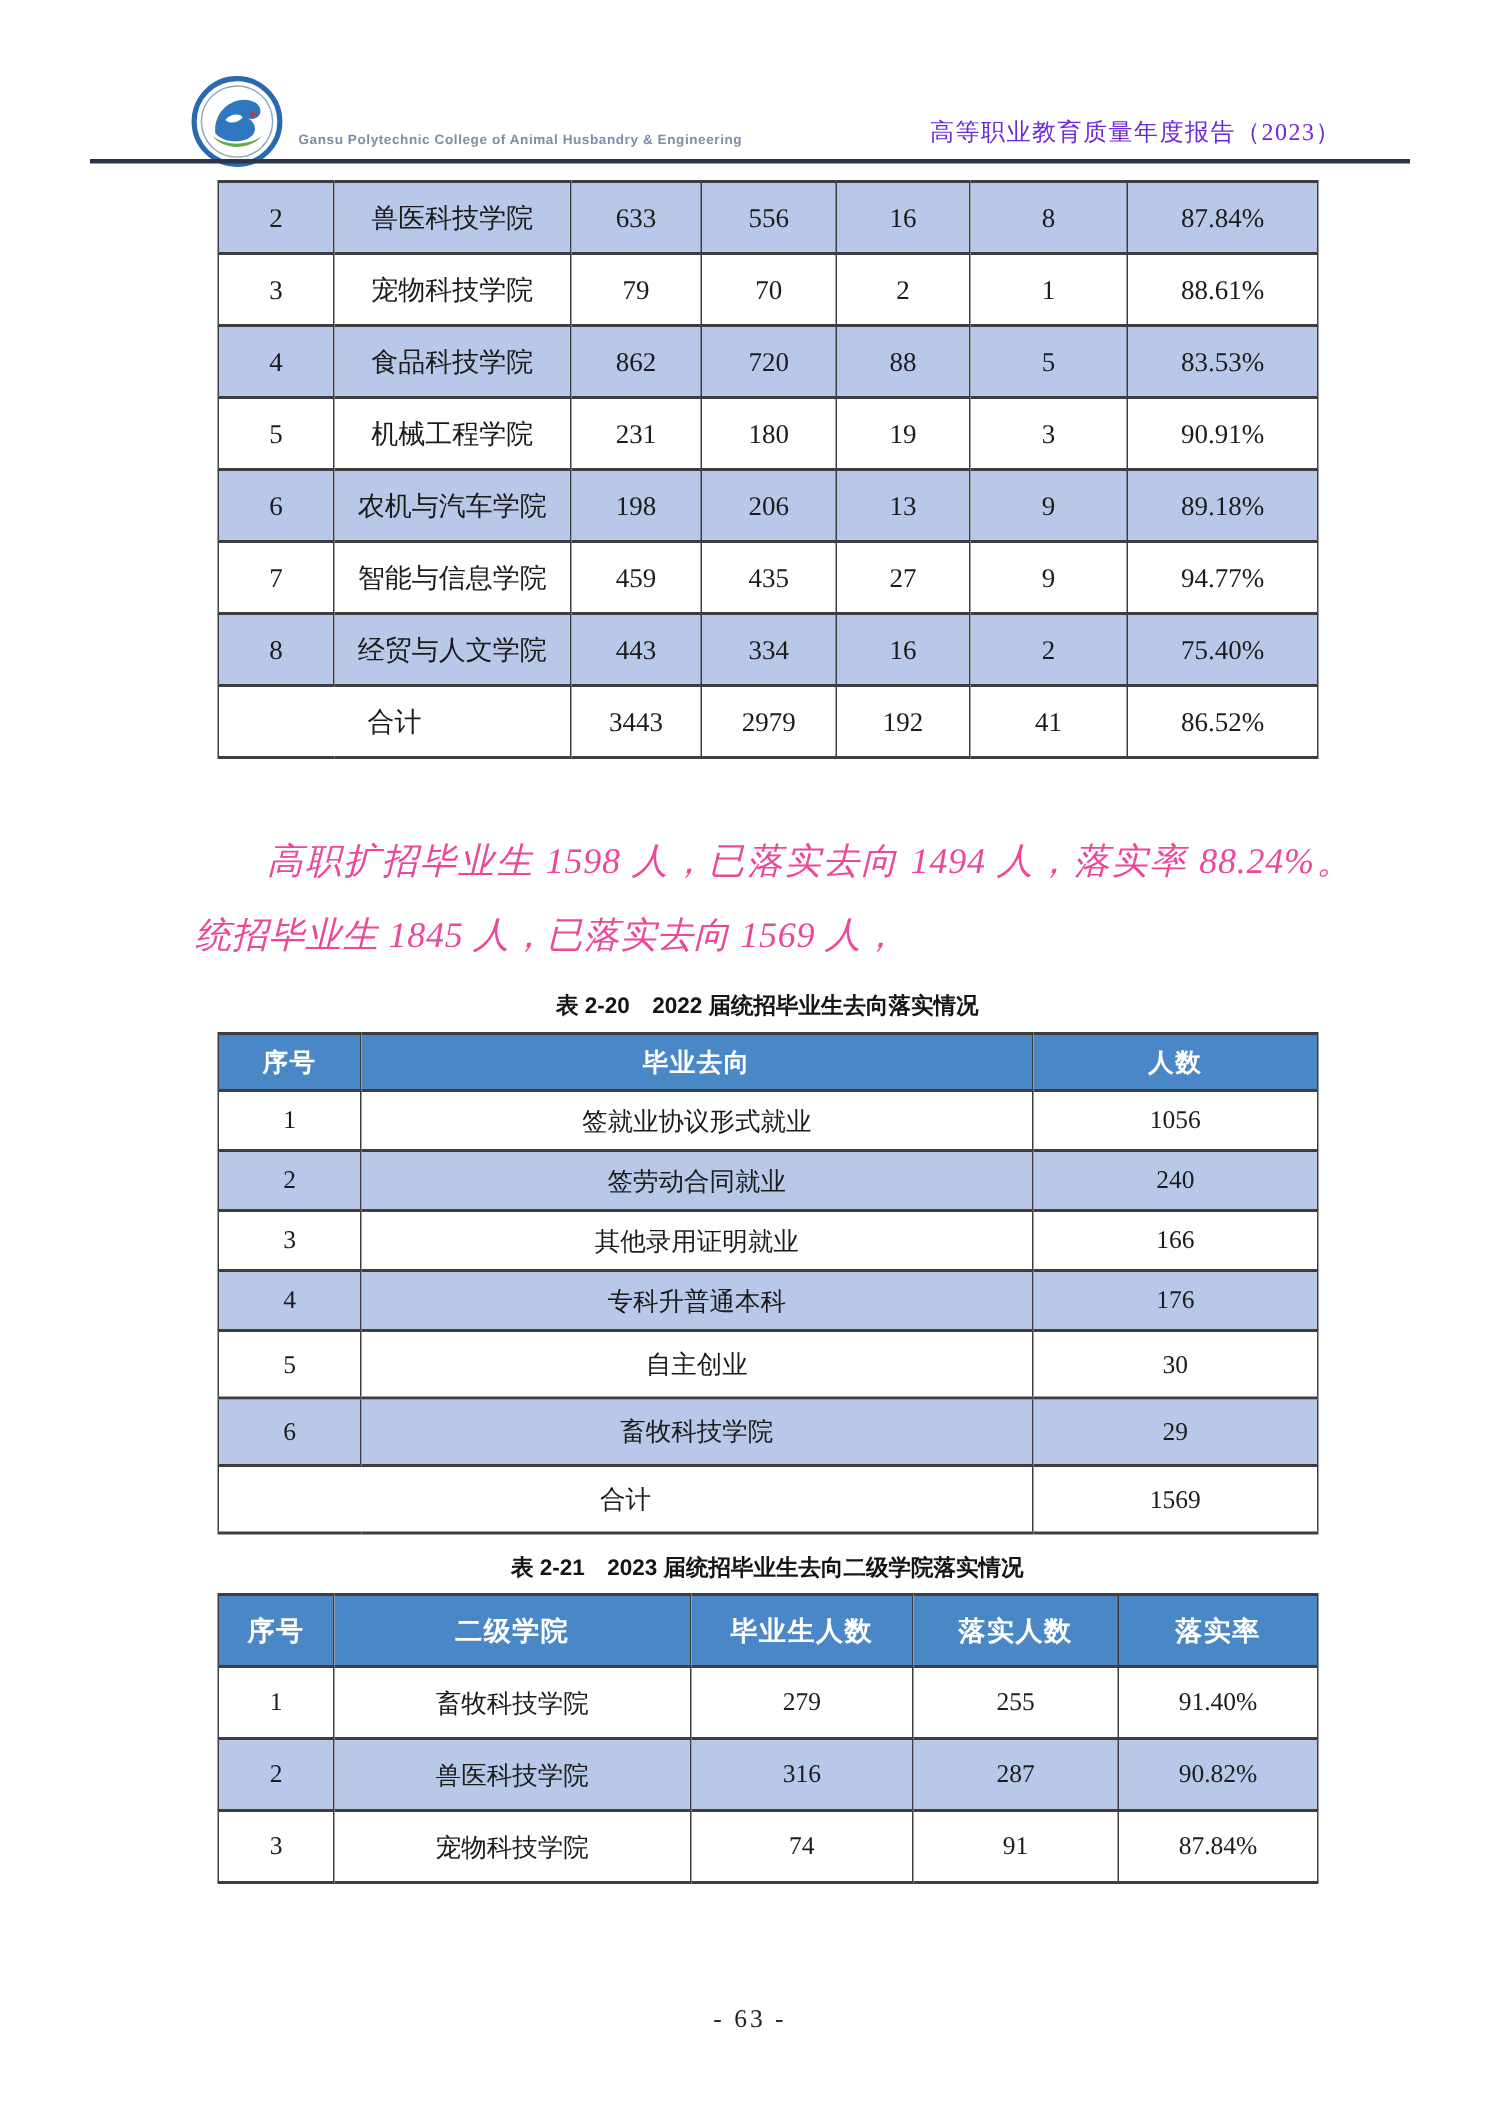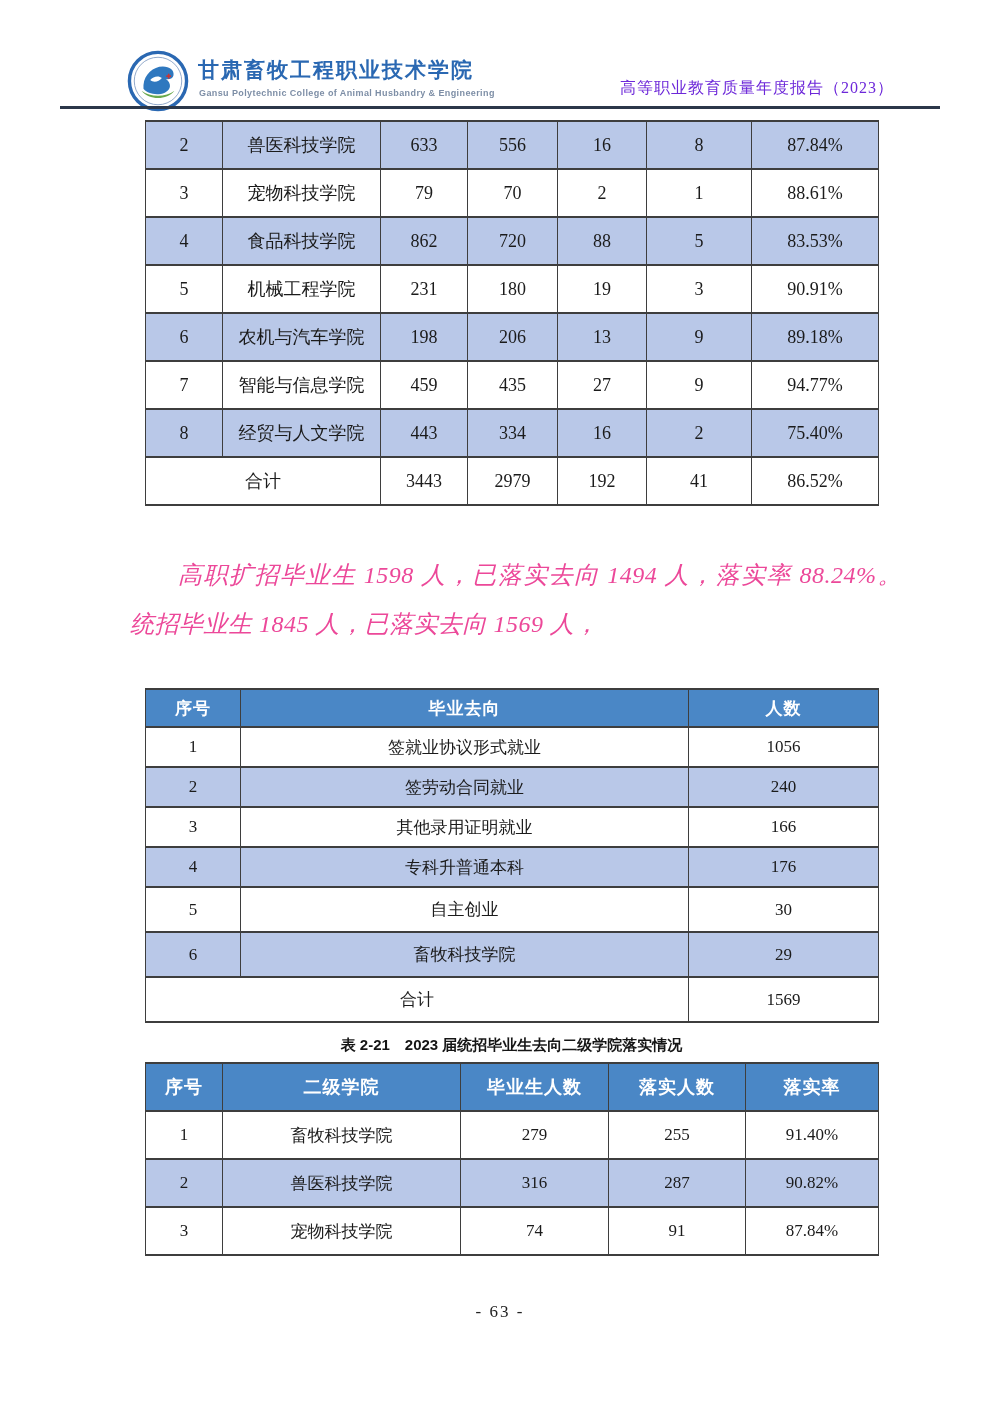--- a/index.html
+++ b/index.html
@@ -88,39 +88,38 @@
   .t2 tbody tr { height: 40px; }
   .t2 tbody tr.tall { height: 45px; }
 
   
   .t3 { left: 145px; top: 1062px; width: 733px; }
   .t3 tr { height: 48px; }
   .t3 thead th { font-size: 18px; }
 
   
   .footer {
-    position: absolute; left: 0; top: 1302px; width: 100%;
+    position: absolute; left: 0; top: 1336px; width: 100%;
     text-align: center; font-size: 17px; color: #222; letter-spacing: 2px;
   }
 </style>
 </head>
 <body>
 
 <div class="page">
 
   <svg class="logo" viewBox="0 0 64 64">
     <circle cx="32" cy="32" r="29.5" fill="#ffffff" stroke="#2a68b2" stroke-width="3.5"></circle>
     <circle cx="32" cy="32" r="24.5" fill="#ffffff" stroke="#8fa7c9" stroke-width="1"></circle>
     <path d="M17 36 C18 25 27 17 37 17 C44 17 49 21 48 26 C47.5 29 44 31 40 30 C46 34 46 41 39 44 C31 47.5 21 45 17 40 Z" fill="#2f78bf"></path>
     <path d="M24 31 C27 27 33 26 36 29 C33 33 27 34 24 31 Z" fill="#ffffff"></path>
     <path d="M15 42 C24 49 40 49 49 42 C41 52 23 52 15 42 Z" fill="#69a94d"></path>
     <rect x="40.5" y="26.2" width="5" height="1.6" fill="#cc3333"></rect>
     <rect x="42.2" y="24.5" width="1.6" height="5" fill="#cc3333"></rect>
   </svg>
-  <div class="college-zh">甘肃畜牧工程职业技术学院</div>
   <div class="college-en">Gansu Polytechnic College of Animal Husbandry &amp; Engineering</div>
   <div class="report-title">高等职业教育质量年度报告（2023）</div>
   <div class="header-rule"></div>
 
   <table class="t1">
     <colgroup>
       <col style="width:77px">
         <col style="width:158px">
         <col style="width:87px">
       <col style="width:90px">
@@ -202,20 +201,21 @@
       </tr>
     </tbody>
   </table>
 
 
   <div class="para">
     <div class="para-line1">高职扩招毕业生 1598 人，已落实去向 1494 人，落实率 88.24%。</div>
     <div class="para-line2">统招毕业生 1845 人，已落实去向 1569 人，</div>
   </div>
 
+  <div class="caption cap-2-20">表 2-20　2022 届统招毕业生去向落实情况</div>
   <table class="t2">
     <colgroup>
       <col style="width:95px">
         <col style="width:448px">
         <col style="width:190px">
     </colgroup>
     <thead>
       <tr>
         <th>序号</th>
         <th>毕业去向</th>

